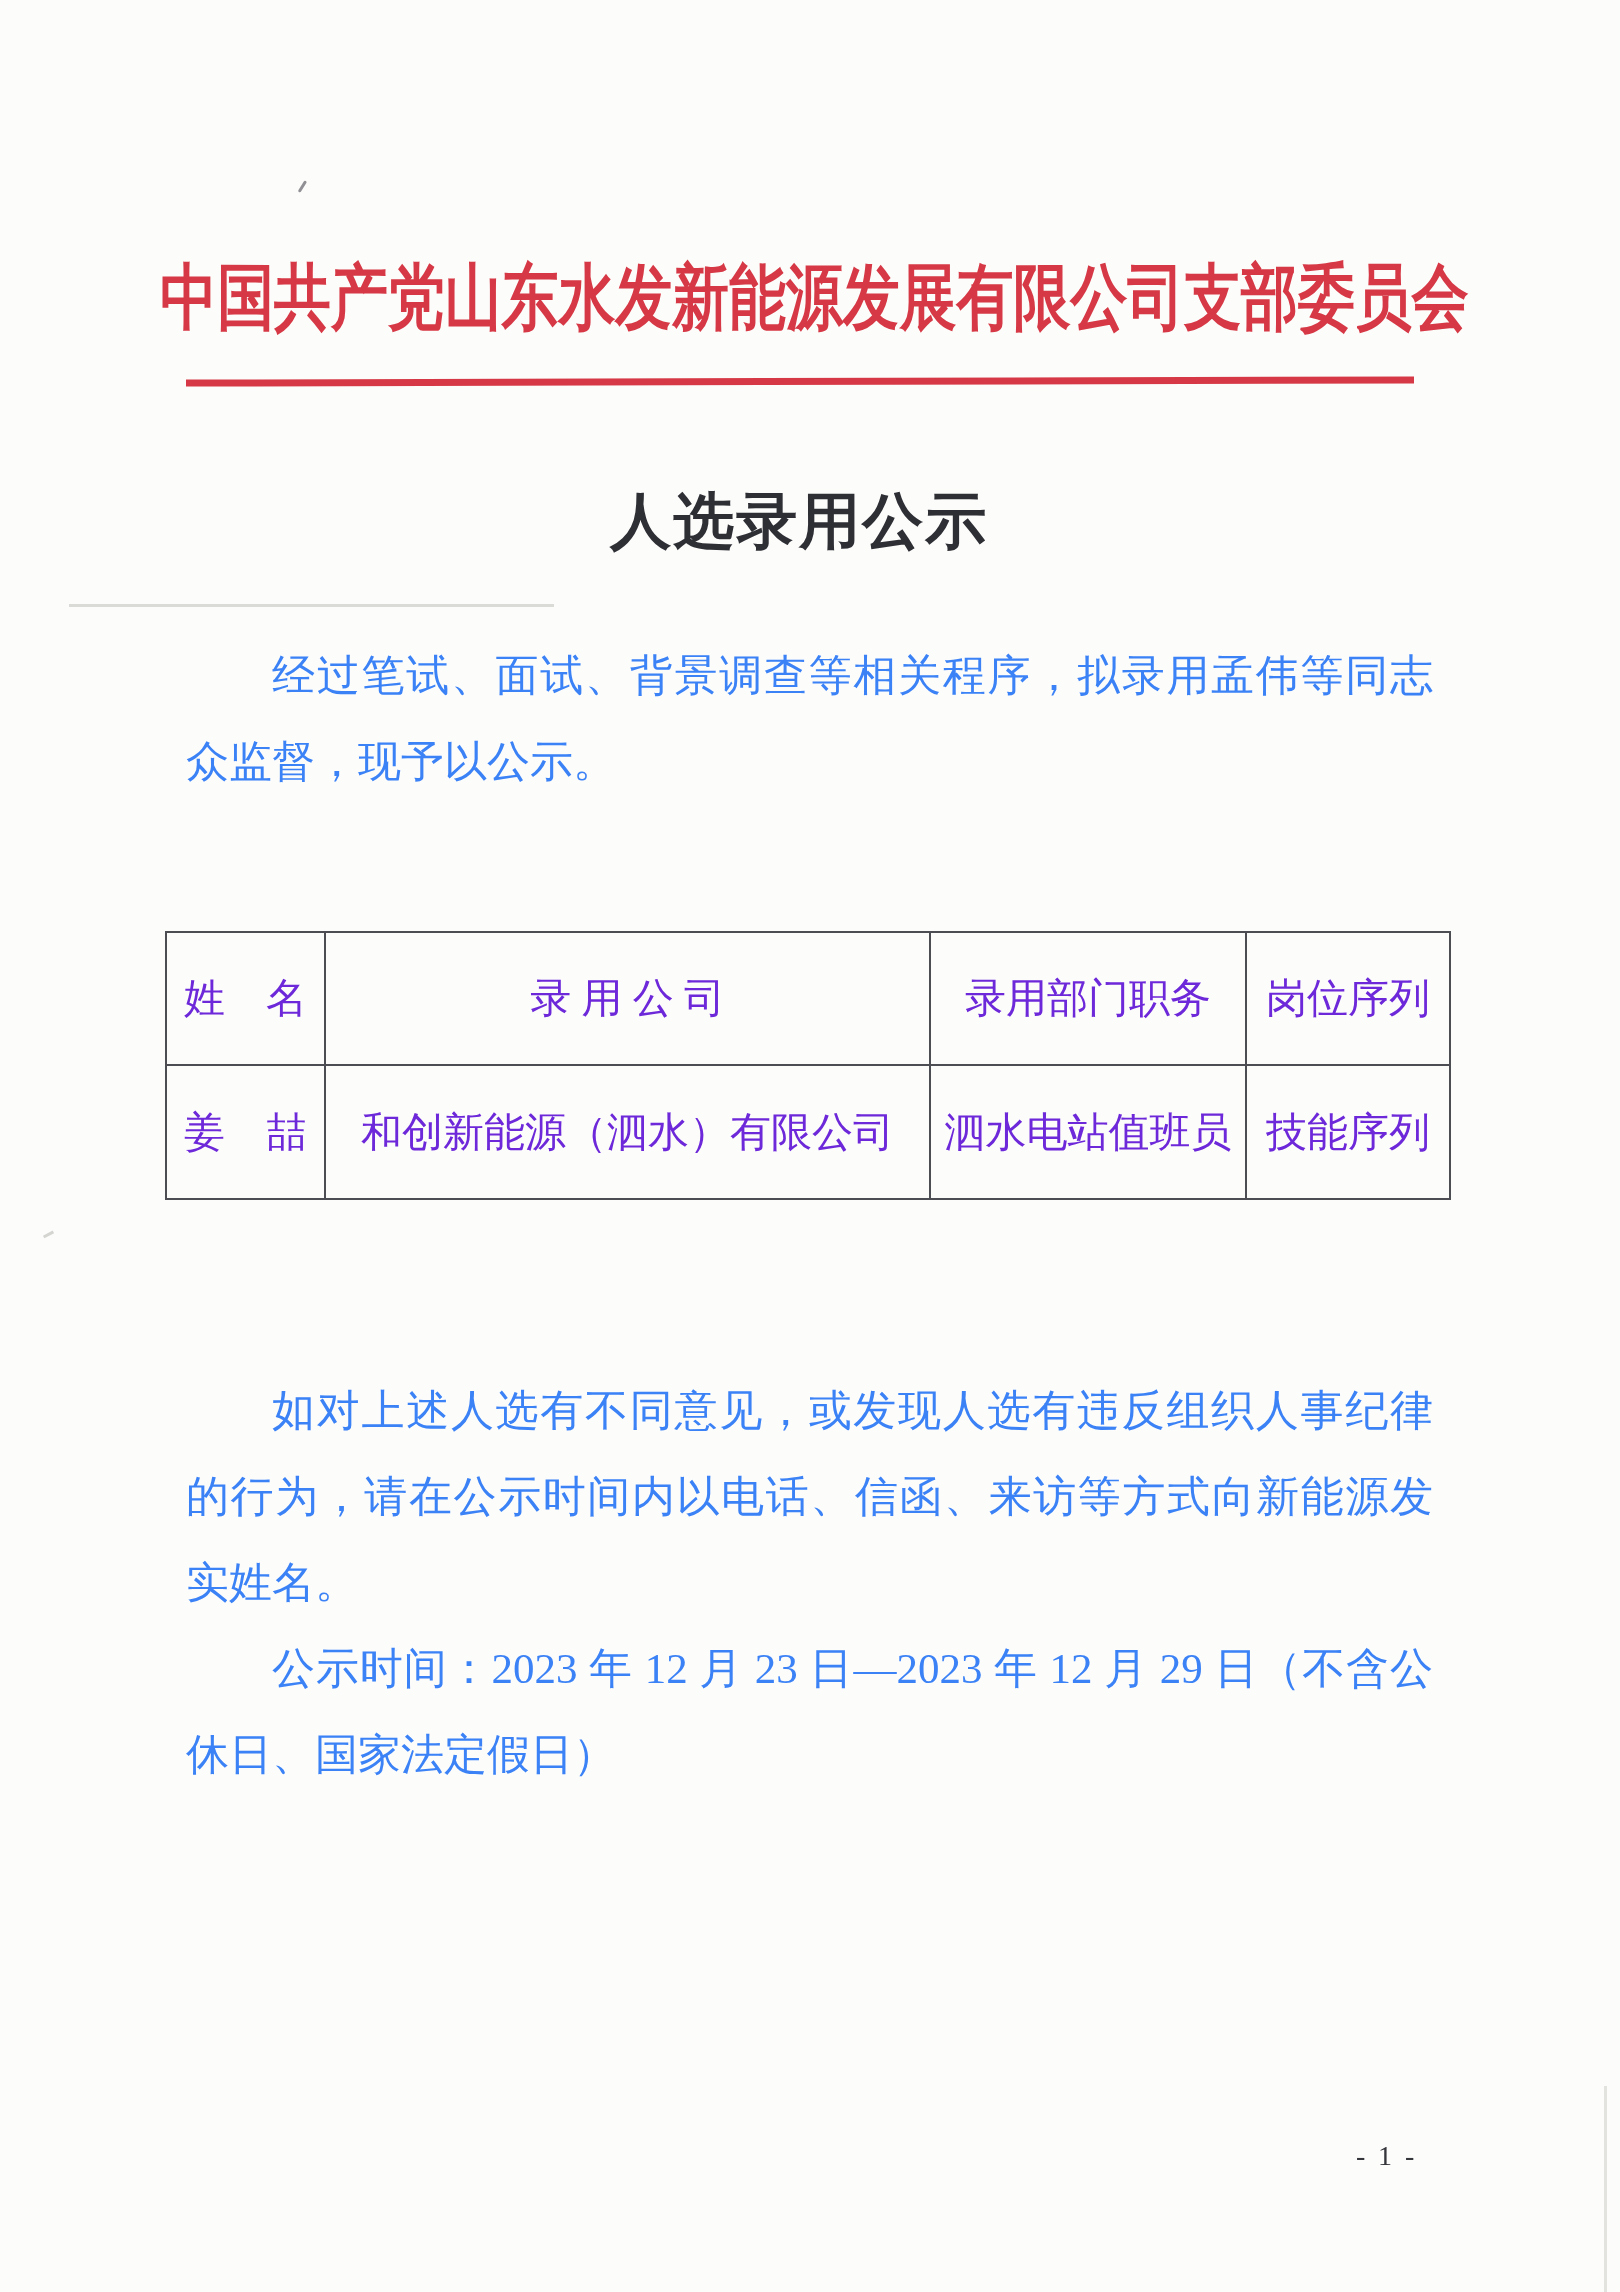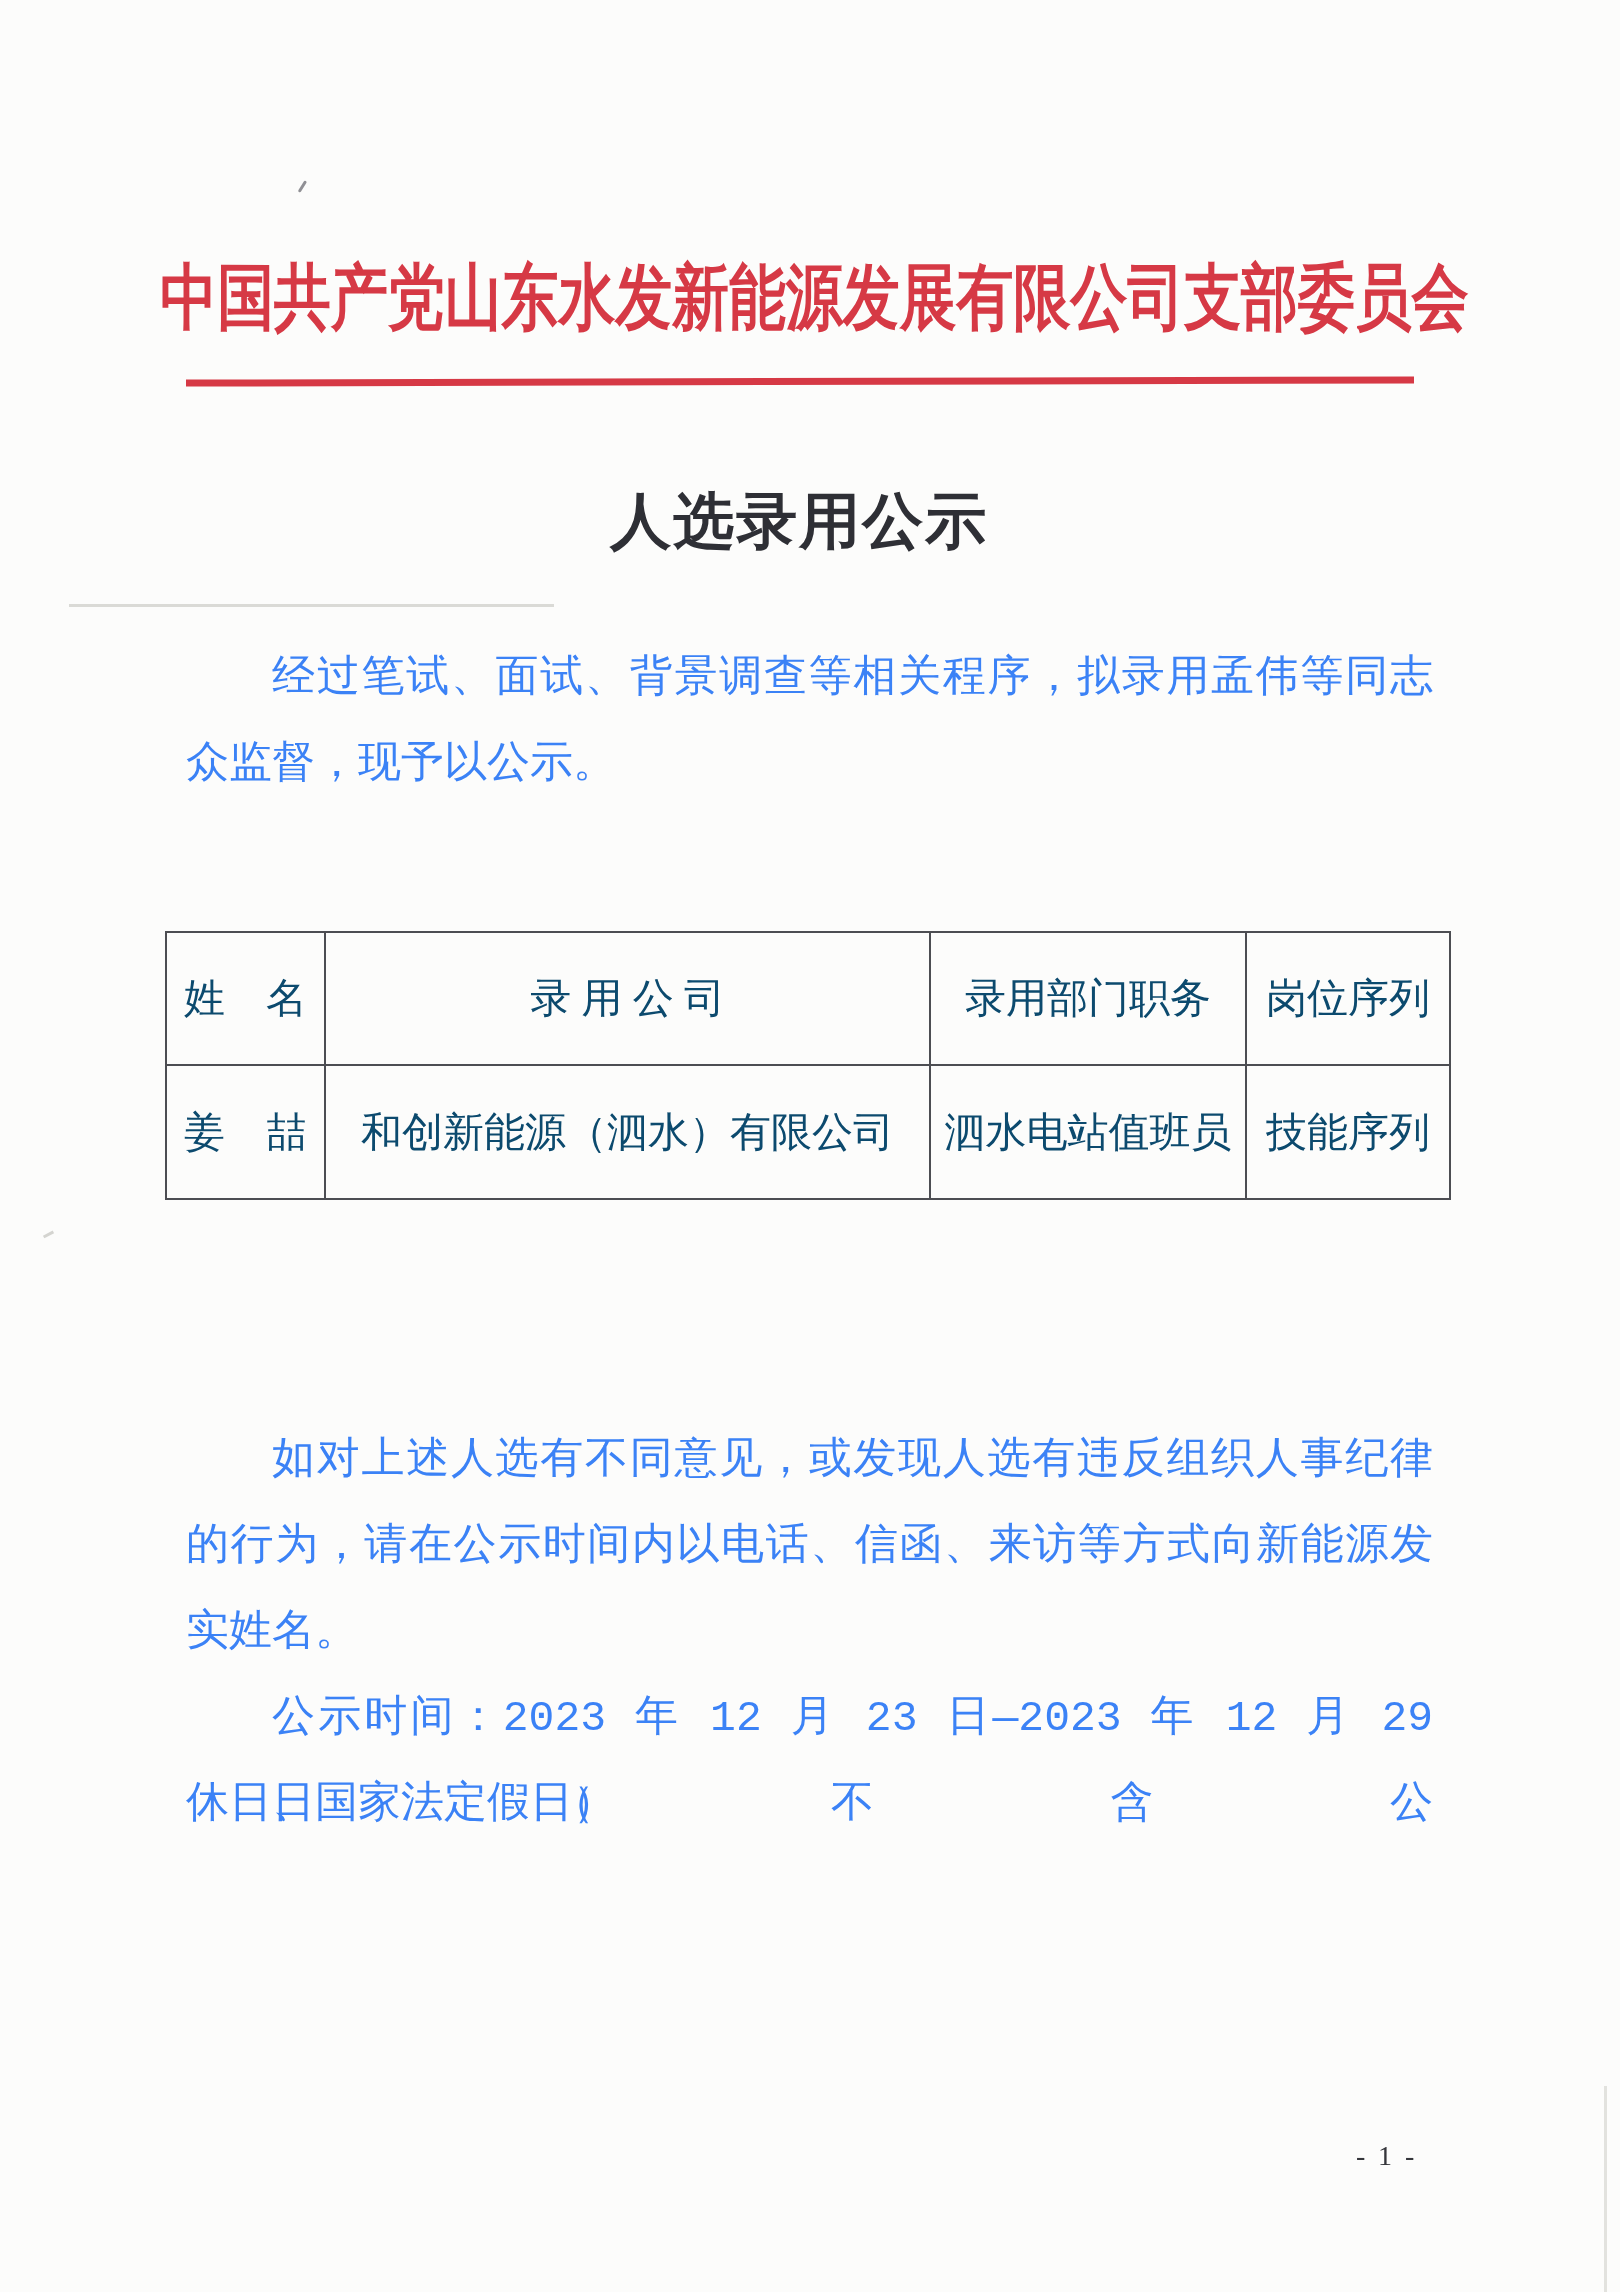--- a/index.html
+++ b/index.html
@@ -29,41 +29,41 @@
     position:absolute;top:480px;left:0;width:100%;margin:0;
     text-align:center;
     font-size:61px;font-weight:bold;letter-spacing:2px;line-height:84px;
     color:#2e2f35;
     transform:translateX(-10.8px);
     white-space:nowrap;
   }
   
   .para{position:absolute;left:186px;width:1247px;}
   #para1{top:633px;}
-  #para2{top:1418px;font-family:Liberation Mono, monospace;}
+  #para2{top:1368px;}
   .line{
     height:86px;line-height:86px;font-size:43px;
     color:#3b82f6;
     text-align:justify;
     white-space:normal;
     overflow:visible;
   }
   .line.fill{text-align-last:justify;}
   .line.indent{padding-left:86px;}
   
   .hire-table{
     position:absolute;left:165px;top:931px;width:1283px;
     border-collapse:collapse;table-layout:fixed;
     border-top:2.9px solid #4c4d52;
   }
   .hire-table th,.hire-table td{
     border:2px solid #4c4d52;
     font-size:41px;font-weight:normal;
     text-align:center;vertical-align:middle;
-    color:#0c4a6e;padding:11px;
+    color:#6d28d9;padding:11px;
     overflow:hidden;
   }
   .hire-table thead tr{height:133px;}
   .hire-table tbody tr{height:134px;}
   
   .page-number{
     position:absolute;top:2140px;left:1356px;
     font-size:28px;letter-spacing:2.9px;color:#35363b;
   }
   

